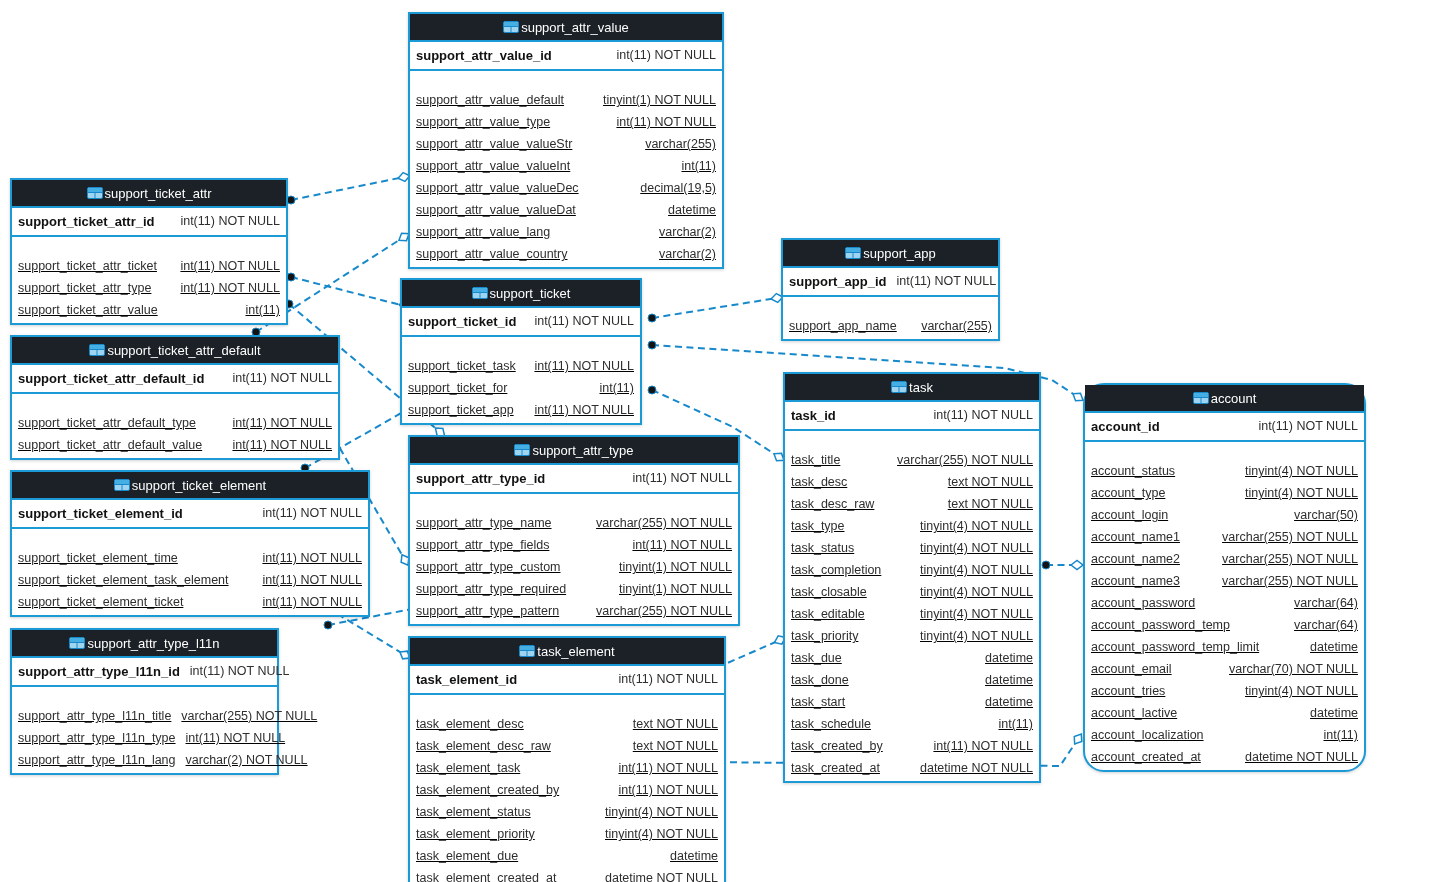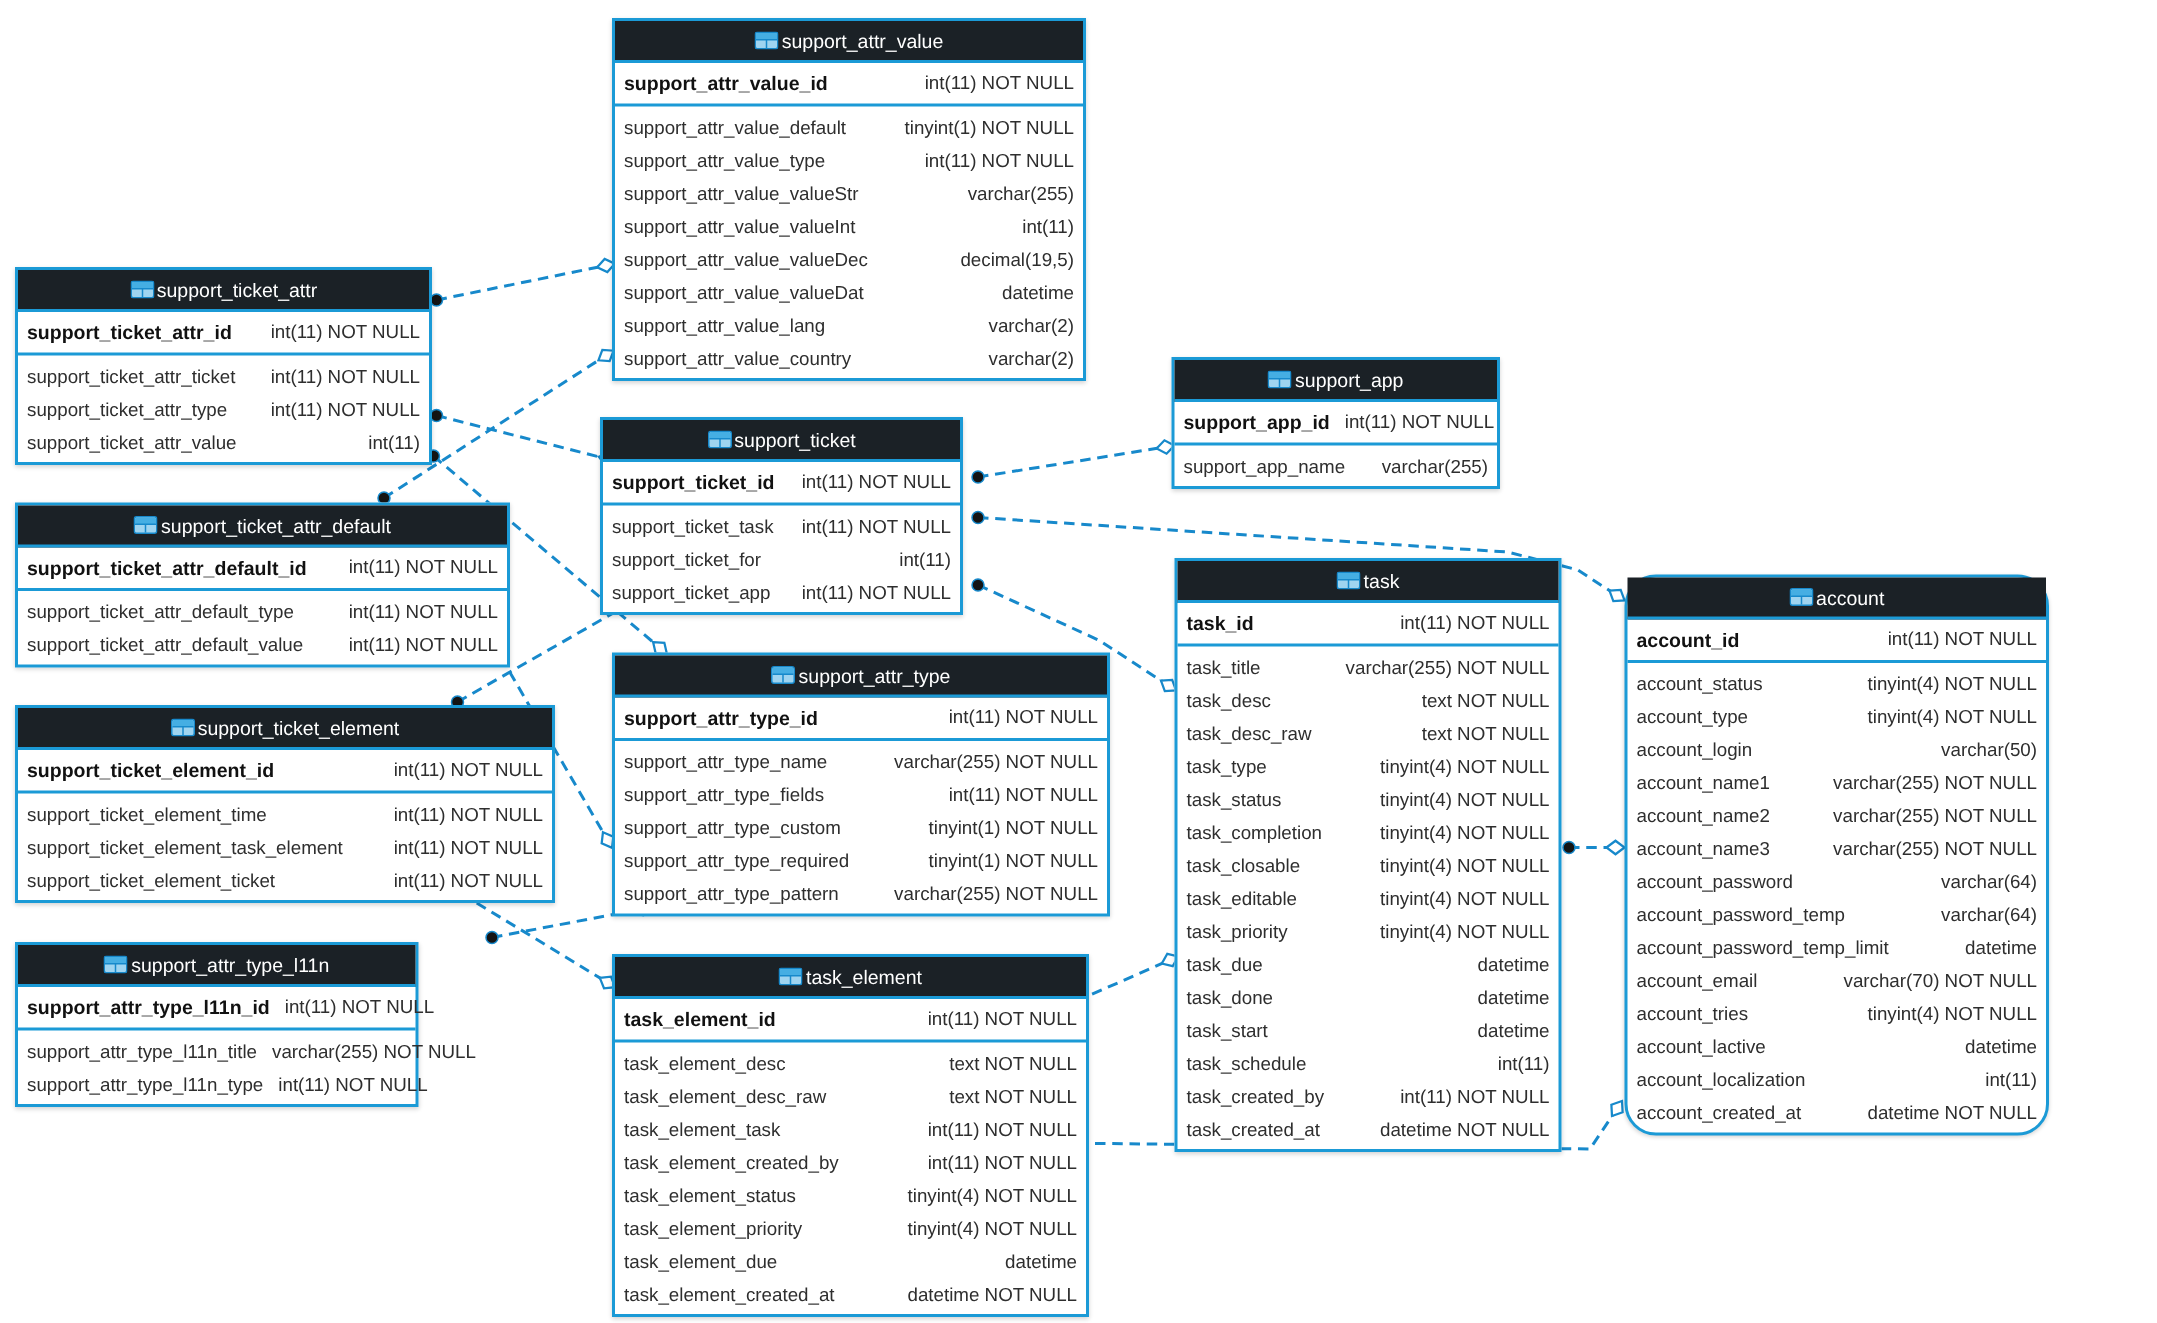--- a/index.html
+++ b/index.html
@@ -24,21 +24,21 @@
   .title{color:var(--hdr-text,#fff);font-size:13px;}
   .tbl-icon{flex:0 0 auto;display:block;}
   .row{
     display:flex;justify-content:space-between;align-items:center;
     height:22px;line-height:22px;padding:0 6px;white-space:nowrap;
   }
   .pk-row{height:27px;line-height:27px;border-bottom:2px solid var(--tbl-border,#1b9ad6);}
   .col-name{font-size:12.5px;color:var(--row-text,#2e2e2e);}
   .col-name.pk{font-weight:bold;color:#111;font-size:13px;}
   .col-type{font-size:12.5px;color:var(--row-text,#2e2e2e);margin-left:10px;}
-  .cols{padding:3px 0 2px 0;}
+  .cols{padding:18px 0 2px 0;text-decoration:underline;}
 </style>
 </head>
 <body>
 
 <div id="canvas">
   <svg id="edges" xmlns="http://www.w3.org/2000/svg">
       <g>
         <path d="M291,200 L404,177" class="rel-line"></path>
         <circle cx="291" cy="200" r="4" class="rel-dot"></circle>
         <path d="M -6 0 L 0 -4.5 L 6 0 L 0 4.5 Z" transform="translate(404,177) rotate(-11.504815326258818)" class="rel-diamond"></path>
@@ -257,20 +257,24 @@
     </div>
     <div class="cols">
         <div class="row">
     <span class="col-name">support_attr_type_l11n_title</span>
     <span class="col-type">varchar(255) NOT NULL</span>
   </div>
         <div class="row">
     <span class="col-name">support_attr_type_l11n_type</span>
     <span class="col-type">int(11) NOT NULL</span>
   </div>
+        <div class="row">
+    <span class="col-name">support_attr_type_l11n_lang</span>
+    <span class="col-type">varchar(2) NOT NULL</span>
+  </div>
       </div>
   </div>
     <div class="table-card" style="left: 400px; top: 278px; width: 242px;">
     <div class="title-bar">
       <svg class="tbl-icon" width="16" height="12" viewBox="0 0 16 12">
         <rect x="0.5" y="0.5" width="15" height="11" rx="1.5" fill="#9fd4f0" stroke="#1789cb"></rect>
         <rect x="1" y="1" width="14" height="4.5" rx="1" fill="#45aee3"></rect>
         <line x1="1" y1="5.5" x2="15" y2="5.5" stroke="#1789cb" stroke-width="1"></line>
         <line x1="8" y1="5.5" x2="8" y2="11" stroke="#1789cb" stroke-width="1"></line>
       </svg>

